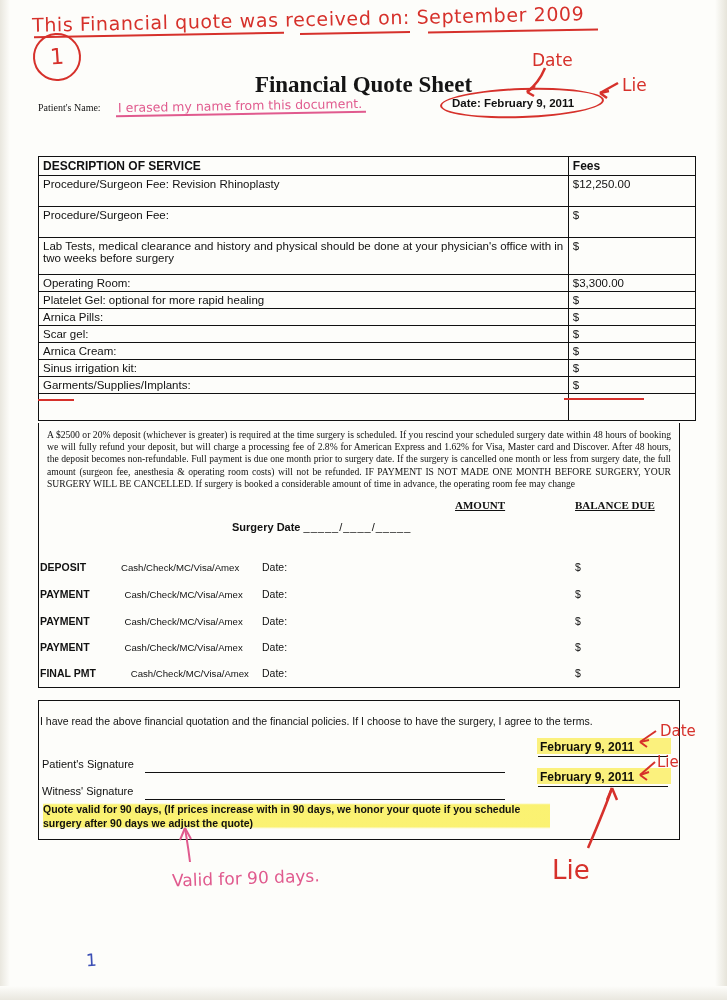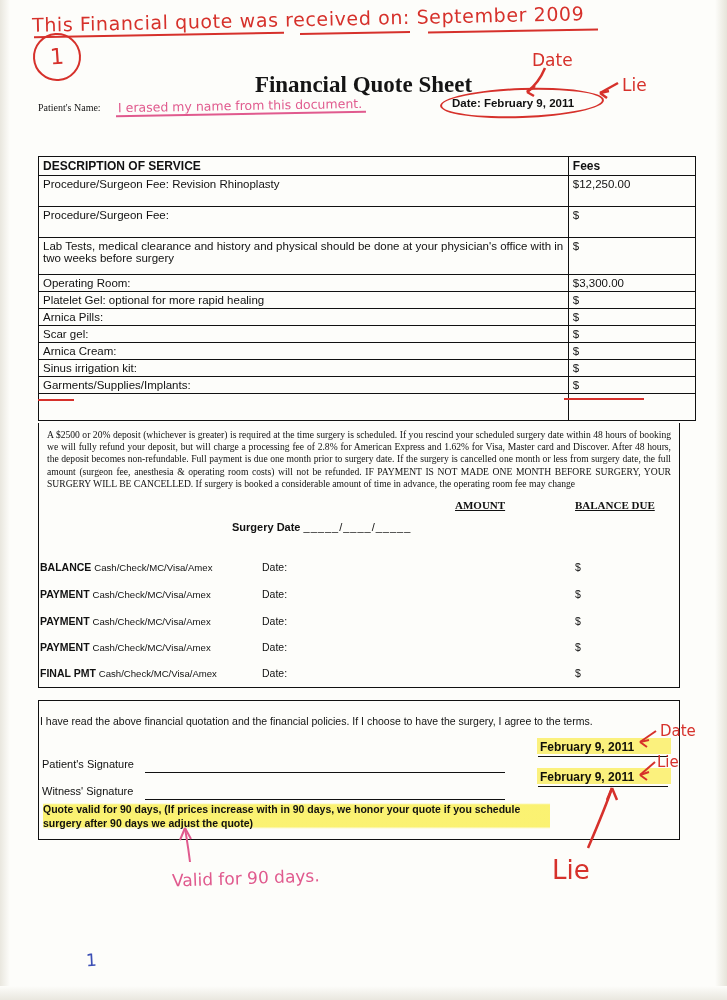--- a/index.html
+++ b/index.html
@@ -141,21 +141,21 @@
 
   .pay-row {
     position: absolute;
     left: 40px;
     font-family: "Liberation Sans", sans-serif;
     font-size: 10.5px;
     color: #111;
     width: 630px;
   }
   .pay-row .pay-label { font-weight: bold; font-size: 10.5px; }
-  .pay-row .pay-methods { font-size: 9.6px; }
+  .pay-row .pay-methods { font-size: 9.6px; margin-left: 32px; }
   .pay-row .pay-date {
     position: absolute; left: 222px; top: 0; font-size: 10.5px;
   }
   .pay-row .pay-amt {
     position: absolute; left: 535px; top: 0; font-size: 10.5px;
   }
 
   
   .sig-box {
     position: absolute;
@@ -351,21 +351,21 @@
 
   <div class="amount-head">AMOUNT</div>
   <div class="balance-head">BALANCE DUE</div>
 
   <div class="surgery-date-row">
     <span>Surgery Date</span>
     <span class="blanks">_____/____/_____</span>
   </div>
 
   <div class="pay-row" style="top:561px">
-    <span class="pay-label">BALANCE</span>
+    <span class="pay-label">DEPOSIT</span>
     <span class="pay-methods">Cash/Check/MC/Visa/Amex</span>
     <span class="pay-date">Date:</span>
     <span class="pay-amt">$</span>
   </div>
   <div class="pay-row" style="top:588px">
     <span class="pay-label">PAYMENT</span>
     <span class="pay-methods">Cash/Check/MC/Visa/Amex</span>
     <span class="pay-date">Date:</span>
     <span class="pay-amt">$</span>
   </div>

